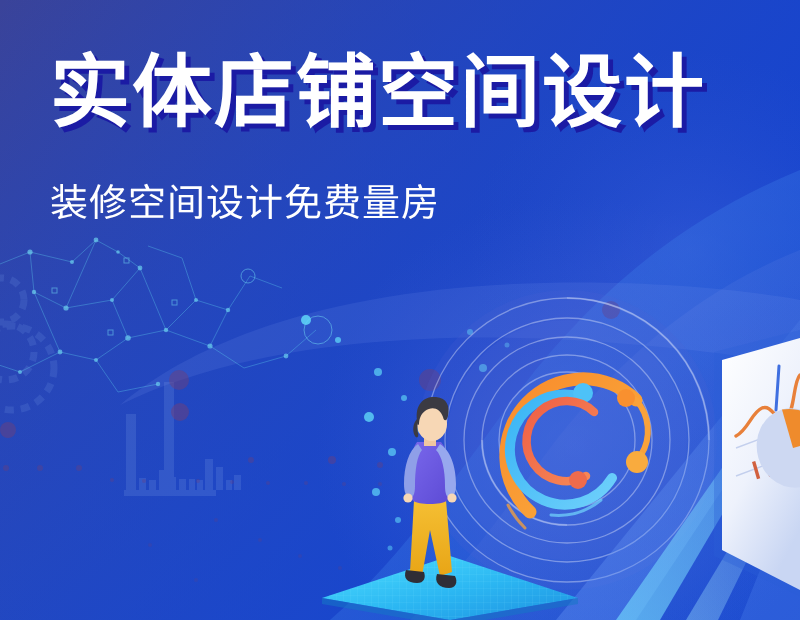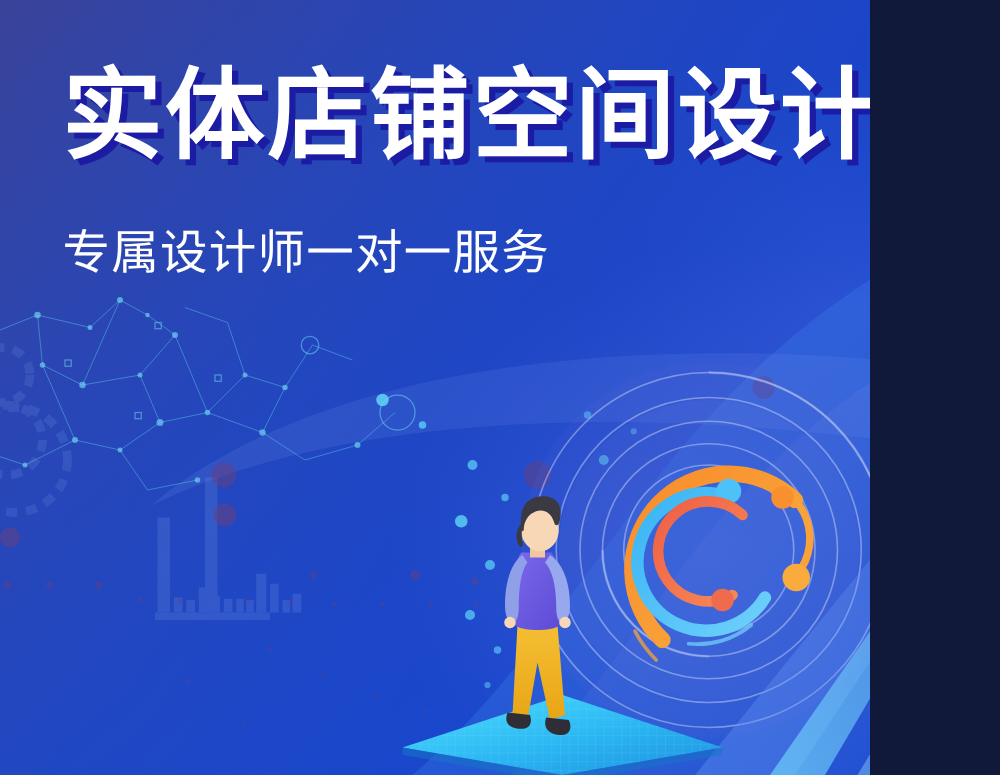--- a/index.html
+++ b/index.html
@@ -3,21 +3,21 @@
 <meta charset="utf-8">
 <title>实体店铺空间设计</title>
 <style>
   html, body {
     margin: 0;
     padding: 0;
     background: #10193a;
   }
   #banner {
     position: relative;
-    width: 696px;
+    width: 800px;
     height: 620px;
     overflow: hidden;
     font-family: "Liberation Sans", "DejaVu Sans", sans-serif;
     background: #0c4a6e;
     user-select: none;
   }
   #bg-svg, #art-svg {
     position: absolute;
     left: 0;
     top: 0;
@@ -374,16 +374,16 @@
       <path d="M417,420 C415,404 424,396 436,397 C447,398 450,406 448,416
                C447,421 444,422 443,417 C440,408 432,406 425,411
                C421,414 419,419 419,424 C418,426 417,425 417,420 Z" fill="#3b3a42"></path>
       <path d="M417,419 C413,423 412,431 415,436 C417,439 419,437 418,433
                C417,428 417,423 419,420 Z" fill="#3b3a42"></path>
     </g>
   </svg>
 
   <div class="text-layer">
     <div id="headline">实体店铺空间设计</div>
-    <div class="sub-line" id="sub-line-0">专属设计师一对一服务</div>
+    <div class="sub-line" id="sub-line-0">装修空间设计免费量房</div>
   </div>
 
 </div>
 
 </body></html>

